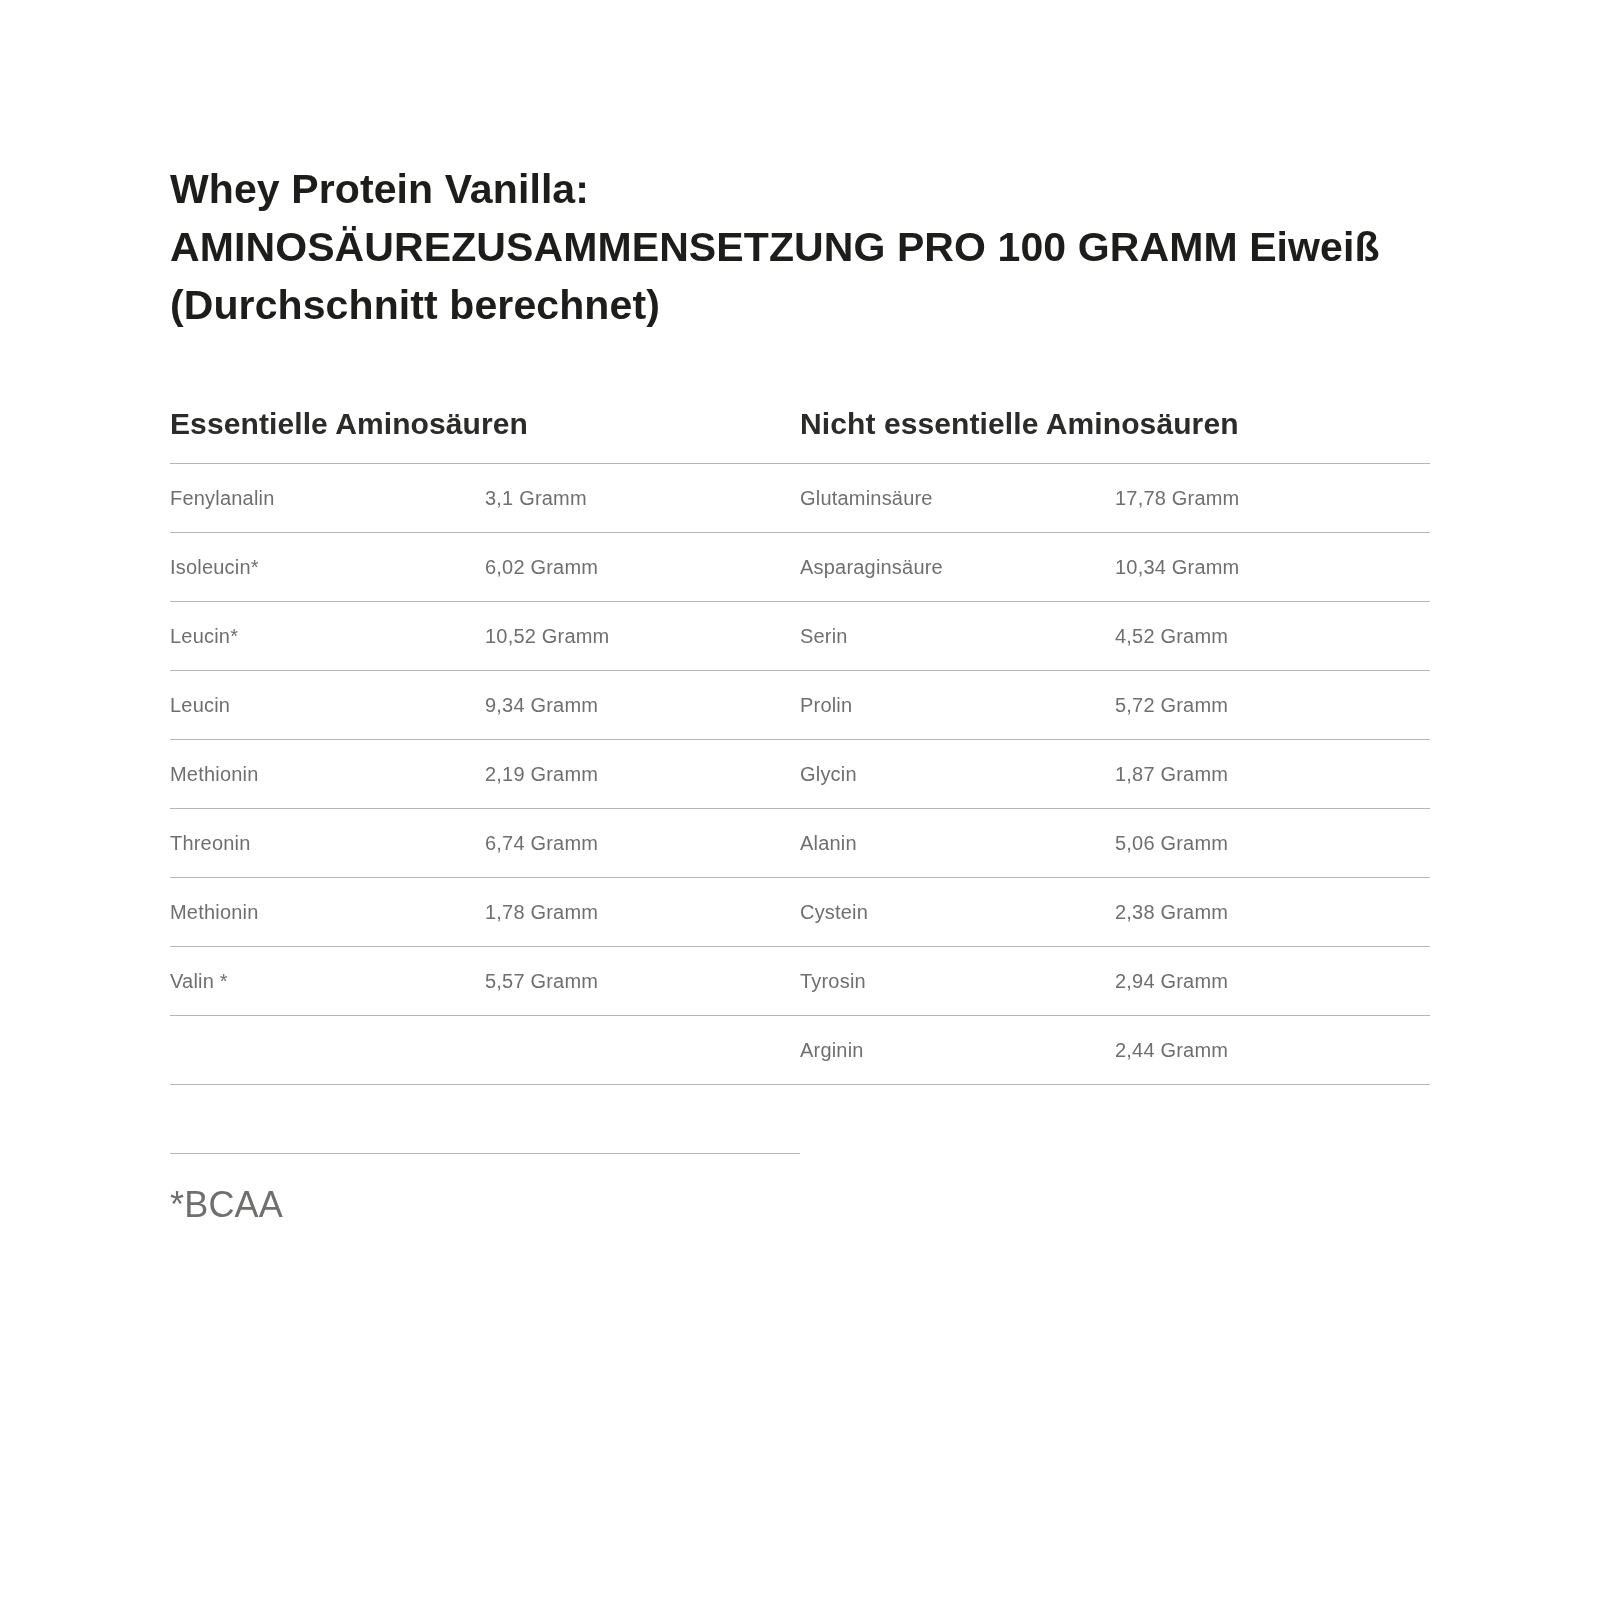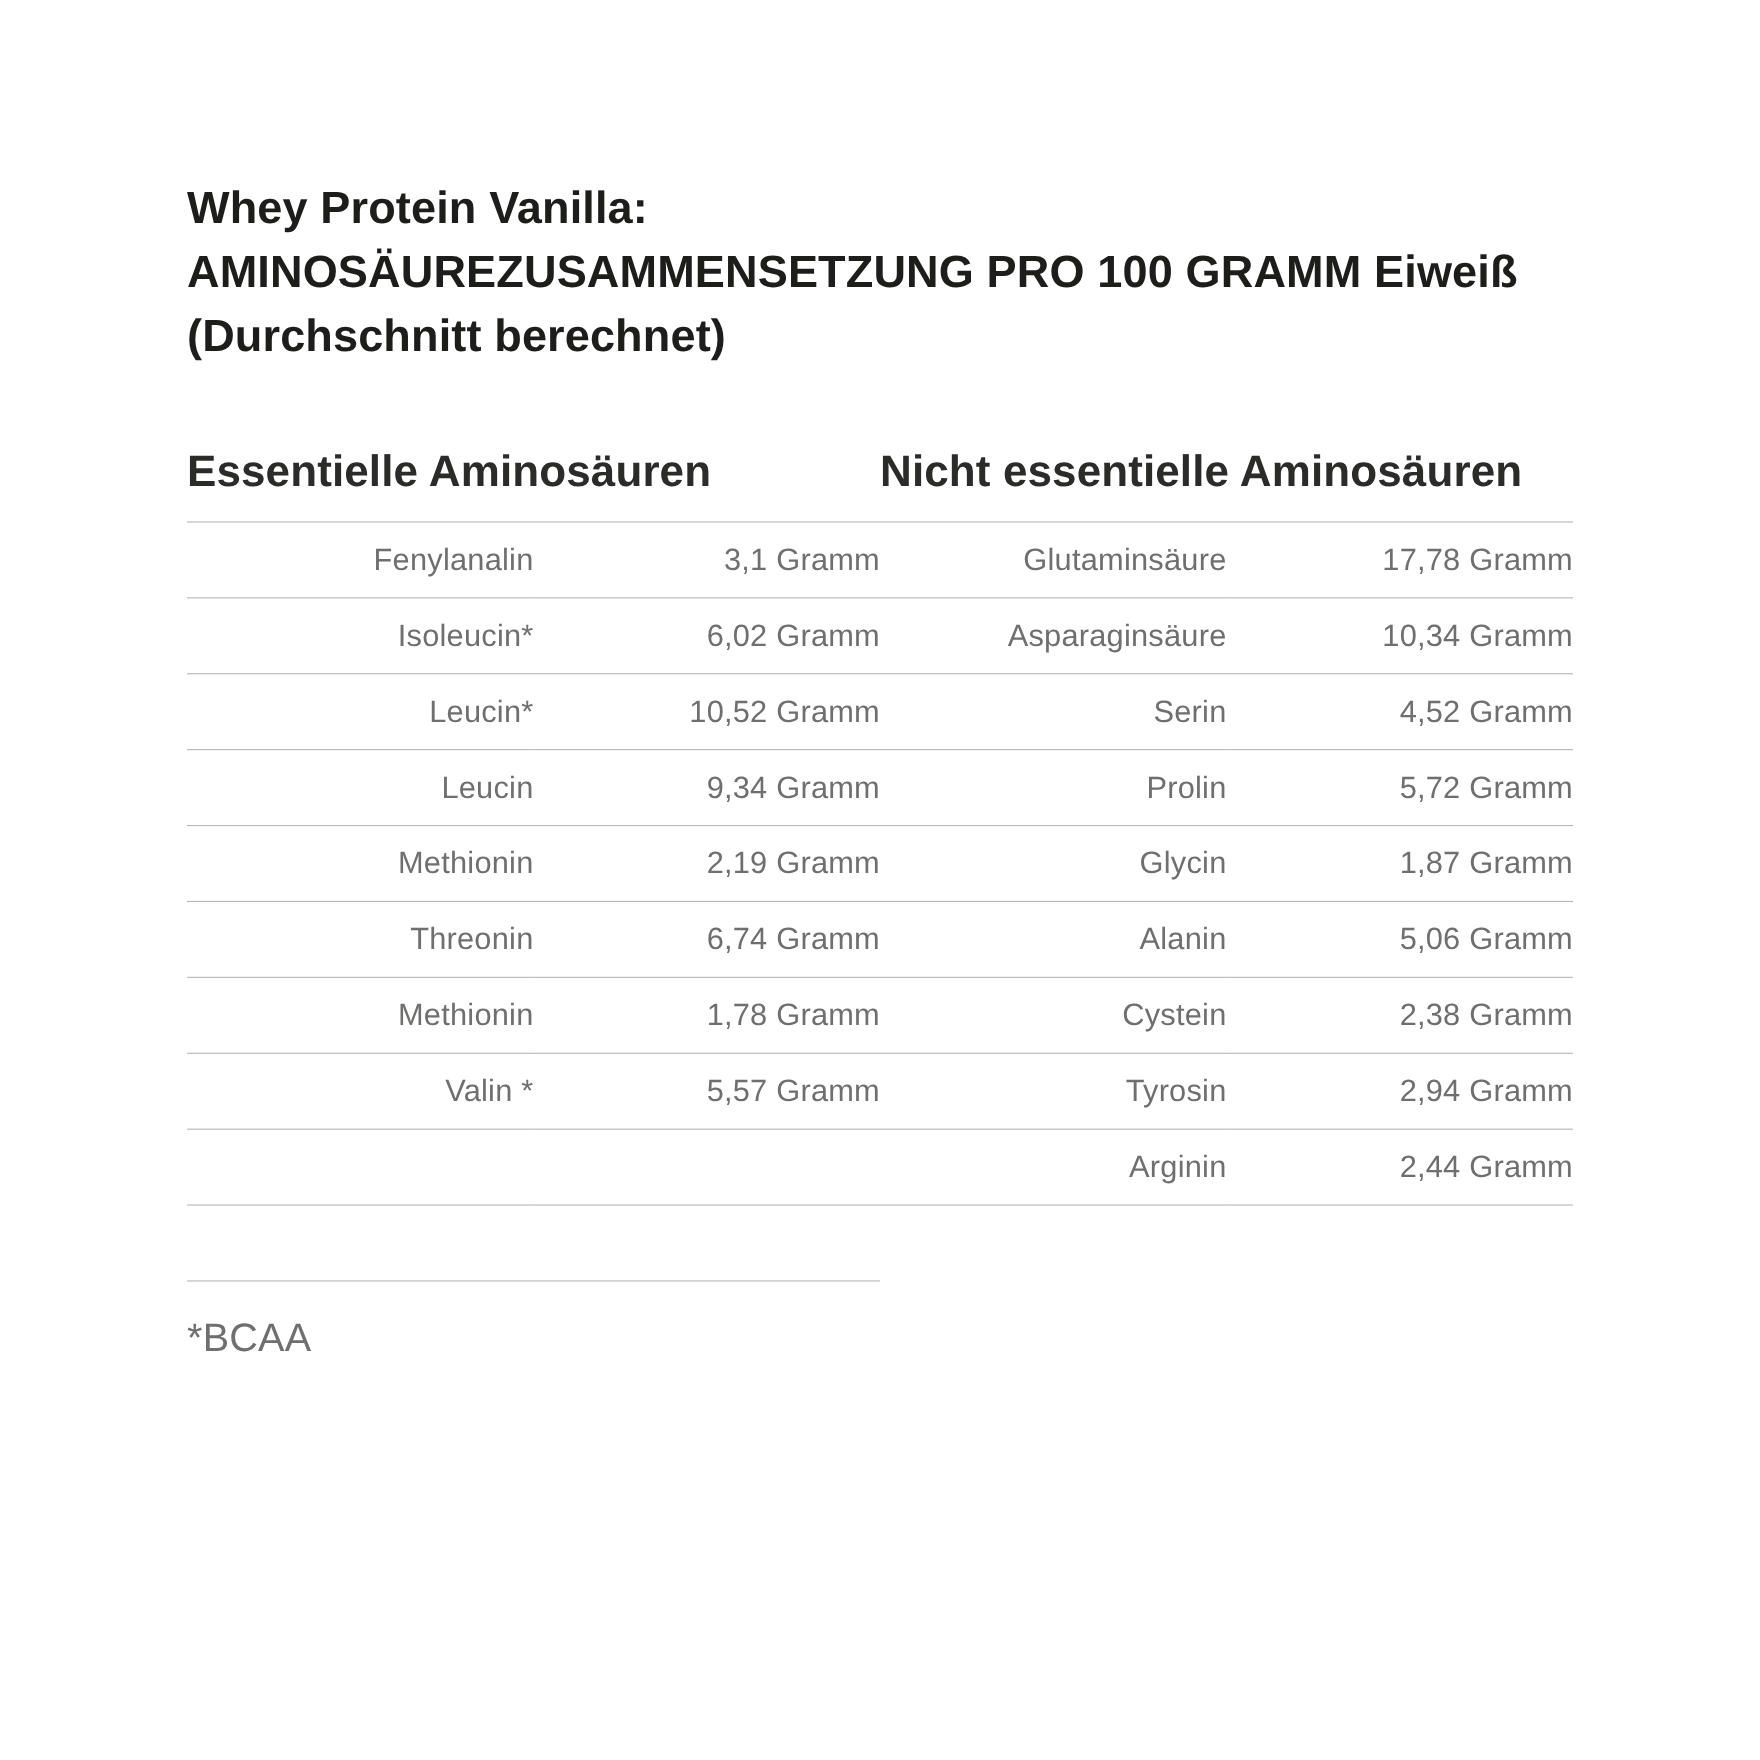--- a/index.html
+++ b/index.html
@@ -52,36 +52,35 @@
     width: 100%;
     border-collapse: collapse;
     table-layout: fixed;
   }
   th, td {
     text-align: left;
     padding: 0;
     vertical-align: bottom;
   }
   .hdr th {
-    font-size: 40px;
+    font-size: 30px;
     font-weight: bold;
     color: #2b2b2a;
     padding-bottom: 22px;
     letter-spacing: 0.1px;
   }
   tr.row td {
-    font-size: 28px;
+    font-size: 20px;
     color: #6f6f6e;
     border-top: 1.6px solid #b6b6b5;
     height: 68px;
     line-height: 68px;
     letter-spacing: 0.2px;
     white-space: nowrap;
     overflow: hidden;
-    text-align: right;
   }
   tr.row:last-child td {
     border-bottom: 1.6px solid #b6b6b5;
   }
   .hdr th {
     border-bottom: 0;
   }
   .name-cell { width: 56%; }
   .val-cell  { width: 44%; }
   

